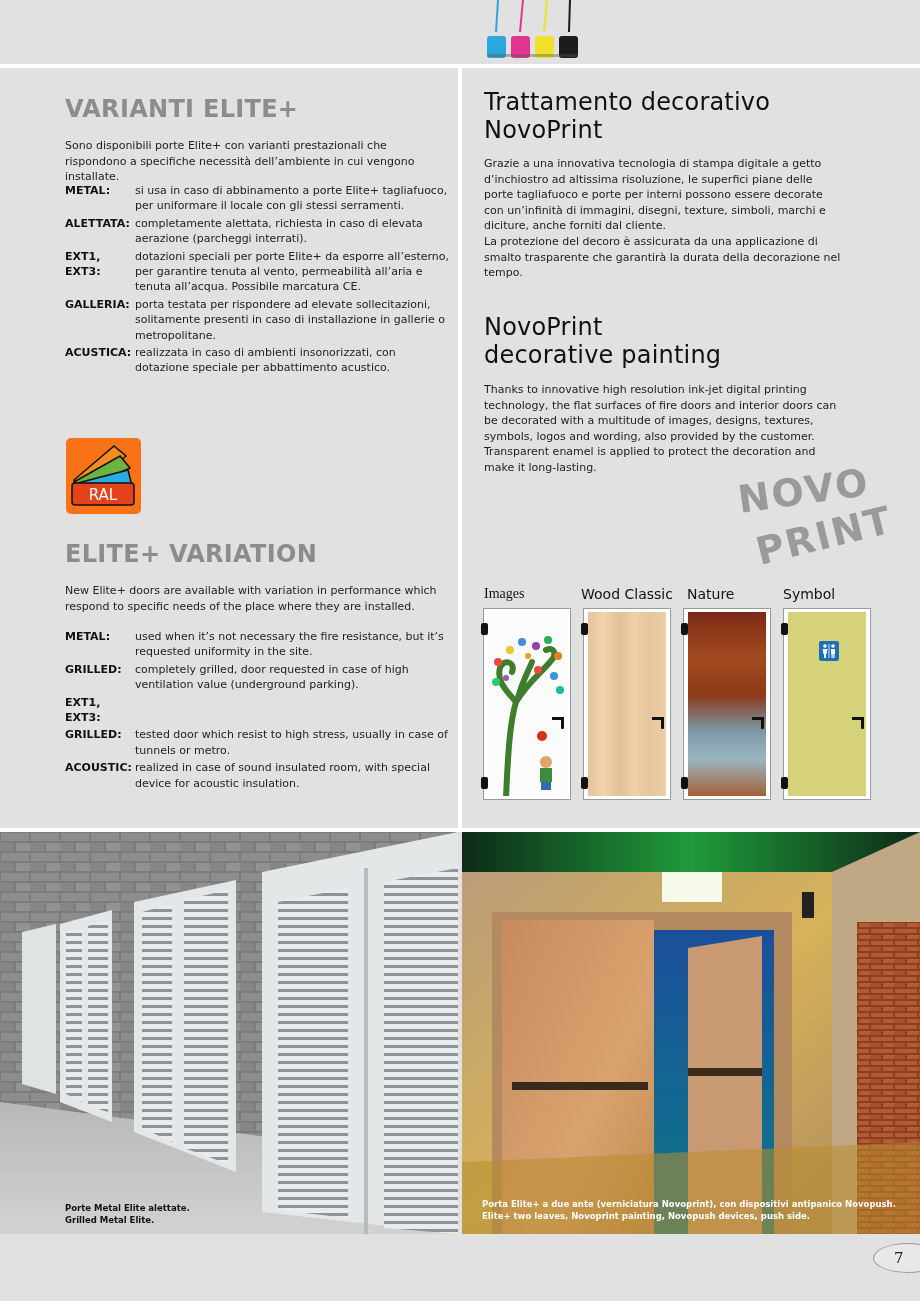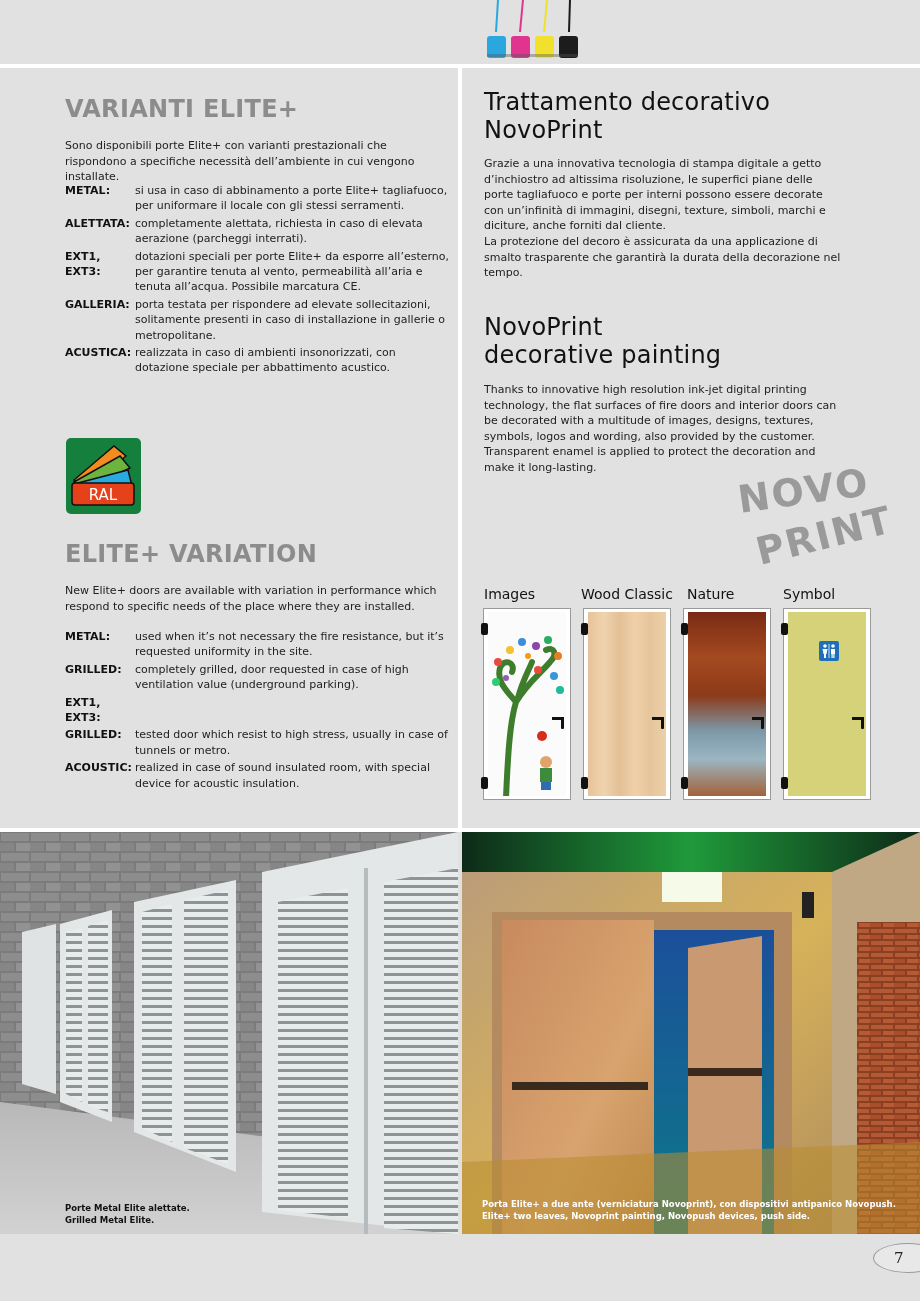--- a/index.html
+++ b/index.html
@@ -13,21 +13,21 @@
 
   .h-gray { position: absolute; font-family: "DejaVu Sans", sans-serif; font-weight: bold; color: #8c8c8c; font-size: 24px; letter-spacing: 0.3px; }
   .h-dark { position: absolute; font-family: "DejaVu Sans", sans-serif; font-weight: normal; color: #111; font-size: 24px; line-height: 28px; letter-spacing: 0.2px; }
   .body-text { position: absolute; font-size: 11px; line-height: 15.6px; color: #222; }
 
   .deflist { position: absolute; left: 65px; font-size: 11px; line-height: 15.4px; color: #222; }
   .defrow { display: flex; margin-bottom: 2px; }
   .defterm { font-weight: bold; width: 70px; flex: none; color: #111; }
   .defdesc { flex: 1; }
 
-  .ral-box { position: absolute; left: 66px; top: 438px; width: 75px; height: 76px; background: #15803d; border-radius: 5px; }
+  .ral-box { position: absolute; left: 66px; top: 438px; width: 75px; height: 76px; background: #f97316; border-radius: 5px; }
 
   .novo-stamp { position: absolute; left: 735px; top: 465px; width: 170px; height: 110px; }
 
   .door-label { position: absolute; top: 586px; font-size: 14px; font-weight: normal; color: #111; }
   .door { position: absolute; top: 608px; width: 88px; height: 192px; background: #fff; border: 1px solid #9a9a9a; }
   .door-inner { position: absolute; left: 4px; top: 3px; right: 4px; bottom: 3px; overflow: hidden; }
   .hinge { position: absolute; left: -3px; width: 7px; height: 12px; background: #111; border-radius: 2px; }
   .handle { position: absolute; width: 12px; height: 3px; background: #111; }
   .handle::after { content: ""; position: absolute; right: 0; top: 0; width: 3px; height: 12px; background: #111; border-radius: 1px; }
 
@@ -130,21 +130,21 @@
   <div>NovoPrint</div>
   <div>decorative painting</div>
 </div>
 <div class="body-text" style="left:484px; top:382px; width:360px;">Thanks to innovative high resolution ink-jet digital printing technology, the flat surfaces of fire doors and interior doors can be decorated with a multitude of images, designs, textures, symbols, logos and wording, also provided by the customer. Transparent enamel is applied to protect the decoration and make it long-lasting.</div>
 
 <svg class="novo-stamp" viewBox="0 0 170 110">
   <text x="5" y="48" transform="rotate(-8 5 48)" font-family="DejaVu Sans, sans-serif" font-weight="bold" font-size="38" fill="#9a9a9a" letter-spacing="2">NOVO</text>
   <text x="25" y="100" transform="rotate(-14 25 100)" font-family="DejaVu Sans, sans-serif" font-weight="bold" font-size="38" fill="#9a9a9a" letter-spacing="2">PRINT</text>
 </svg>
 
-<div class="door-label" style="left:484px;">Images</div>
+<div class="door-label" style="left:484px;font-family:Liberation Serif, serif;">Images</div>
 <div class="door-label" style="left:581px;">Wood Classic</div>
 <div class="door-label" style="left:687px;">Nature</div>
 <div class="door-label" style="left:783px;">Symbol</div>
 
 <div class="door" style="left:483px;">
   <div class="door-inner" style="background:#fbfbfb;">
     <svg width="80" height="186" viewBox="0 0 80 186">
       <path d="M18 186 C20 140 22 110 28 90 C20 80 8 70 12 56 C16 46 28 50 24 60 M28 90 C40 70 52 62 62 50 C70 42 66 34 58 38 M30 86 C34 70 40 60 44 50" stroke="#3e7d2c" stroke-width="6" fill="none" stroke-linecap="round"></path>
       <circle cx="10" cy="50" r="4" fill="#e84b3c"></circle>
         <circle cx="22" cy="38" r="4" fill="#f1c232"></circle>

